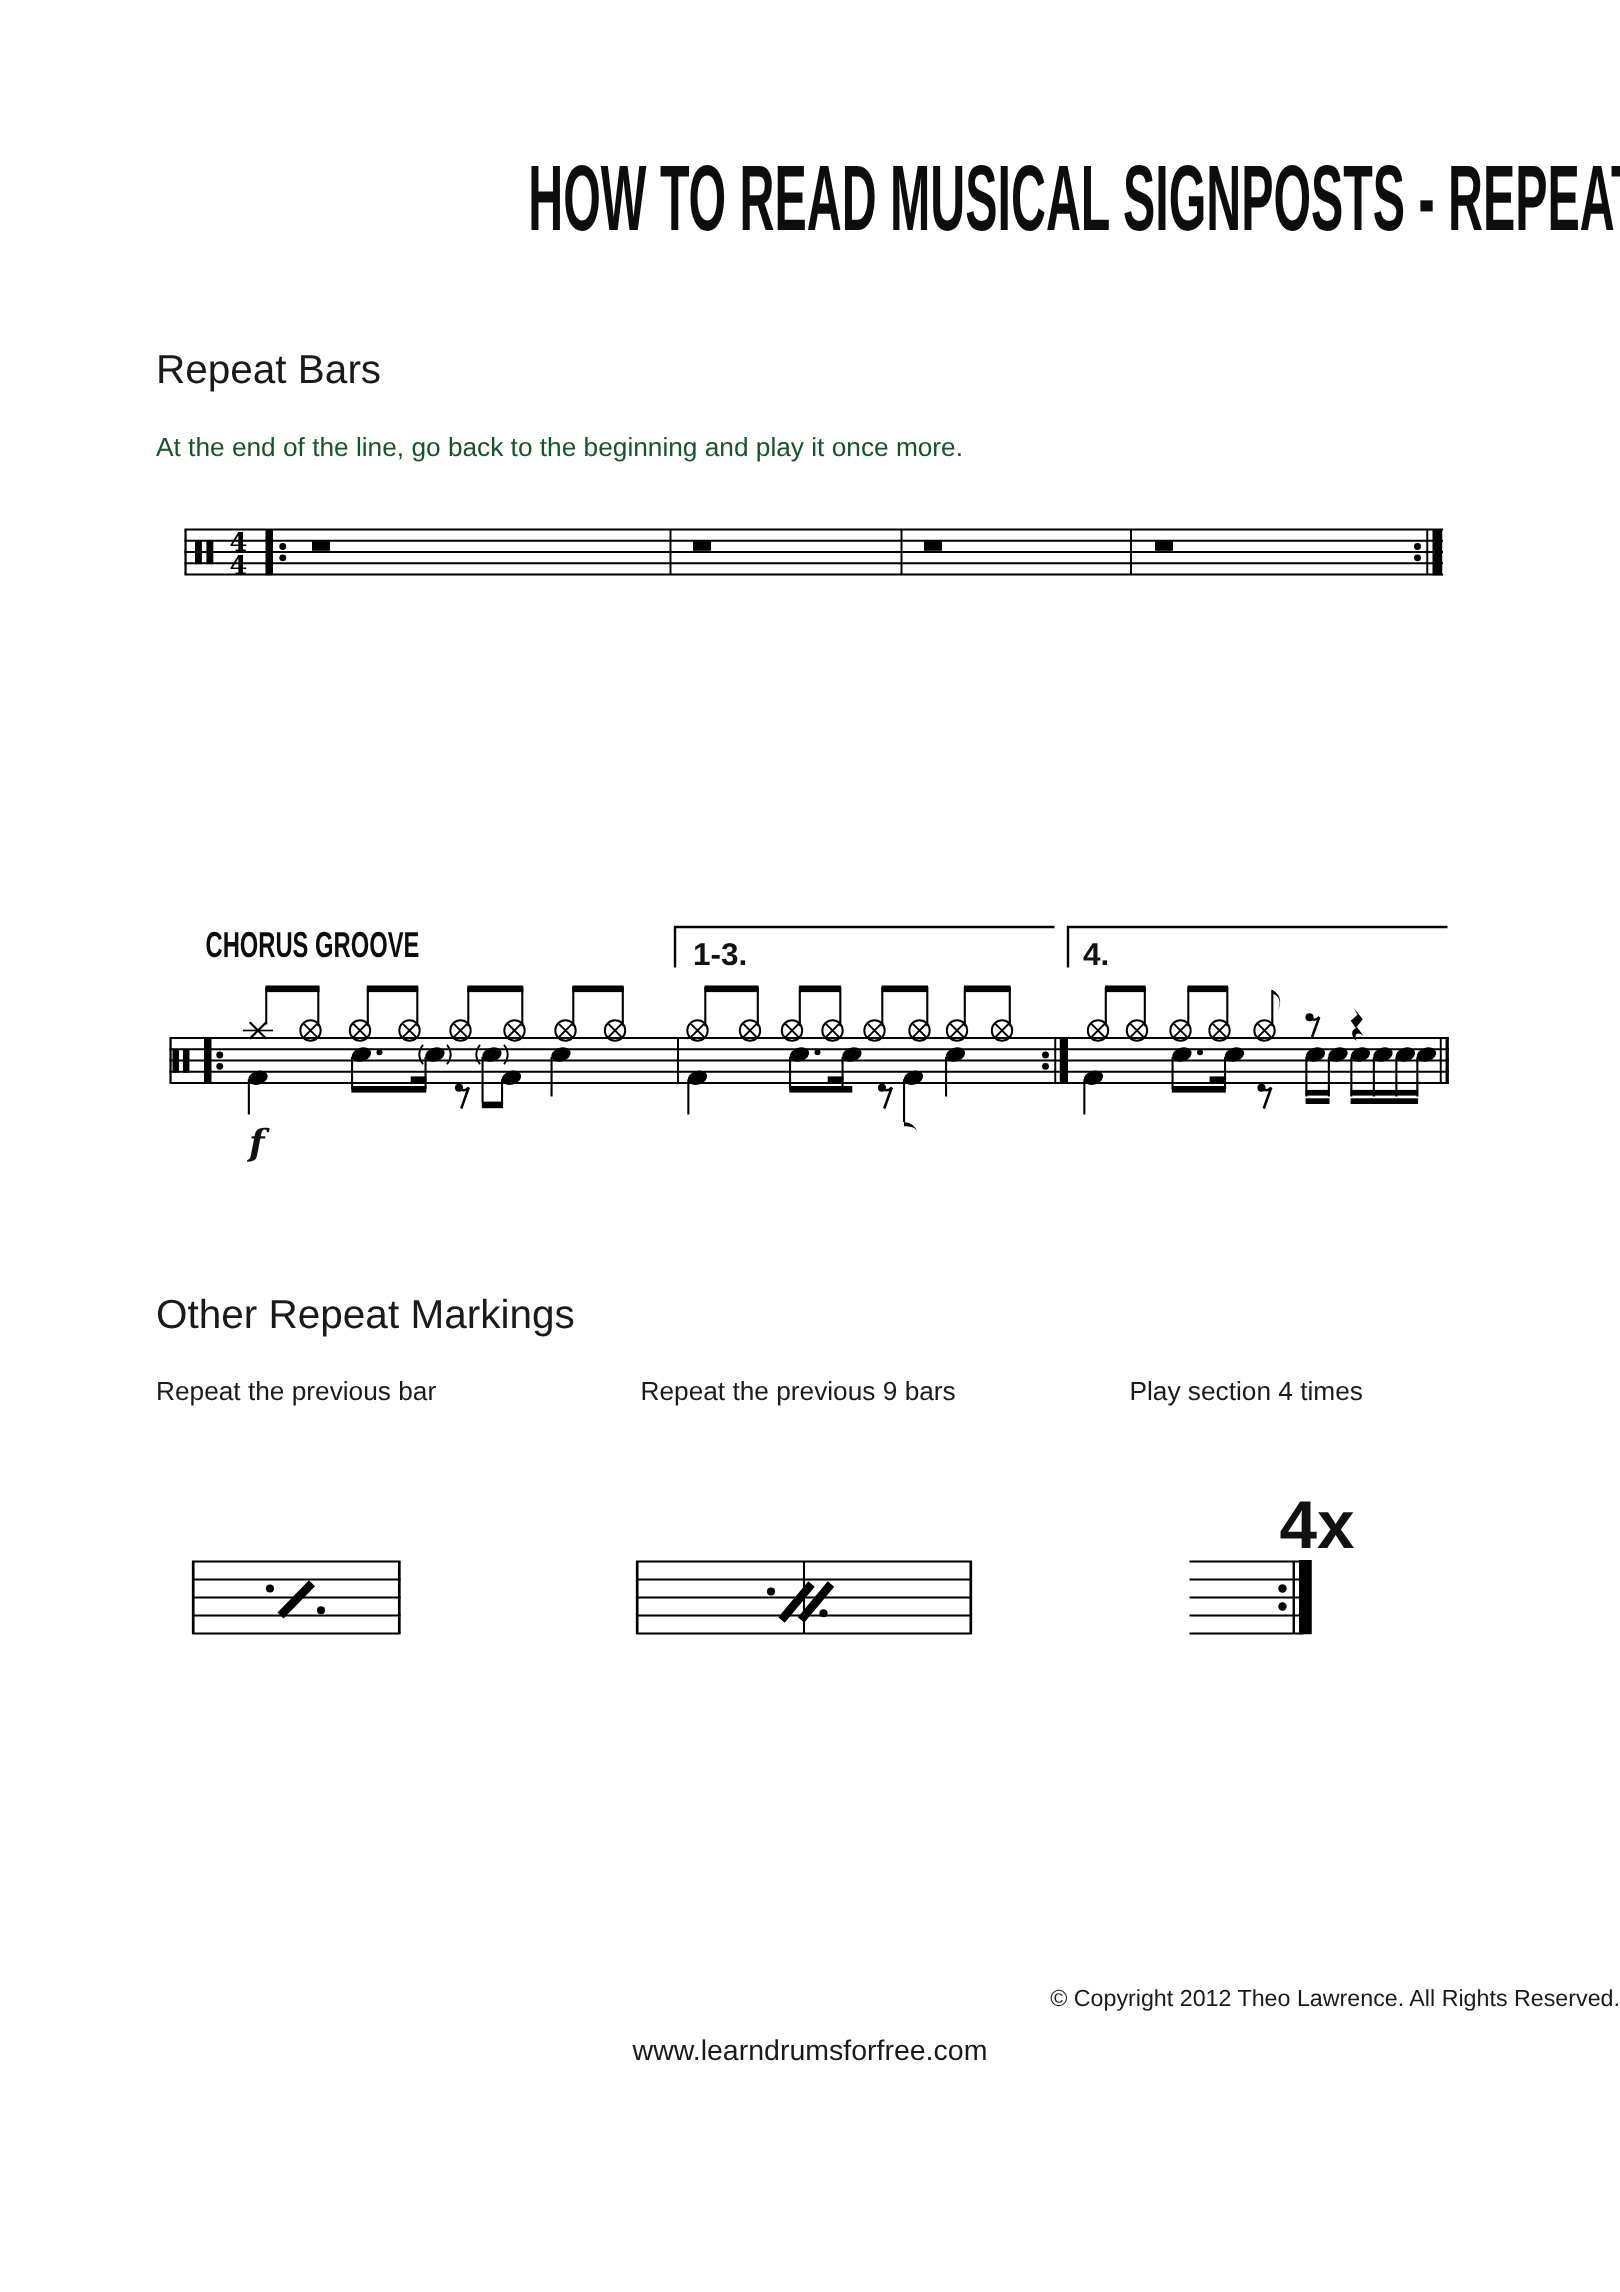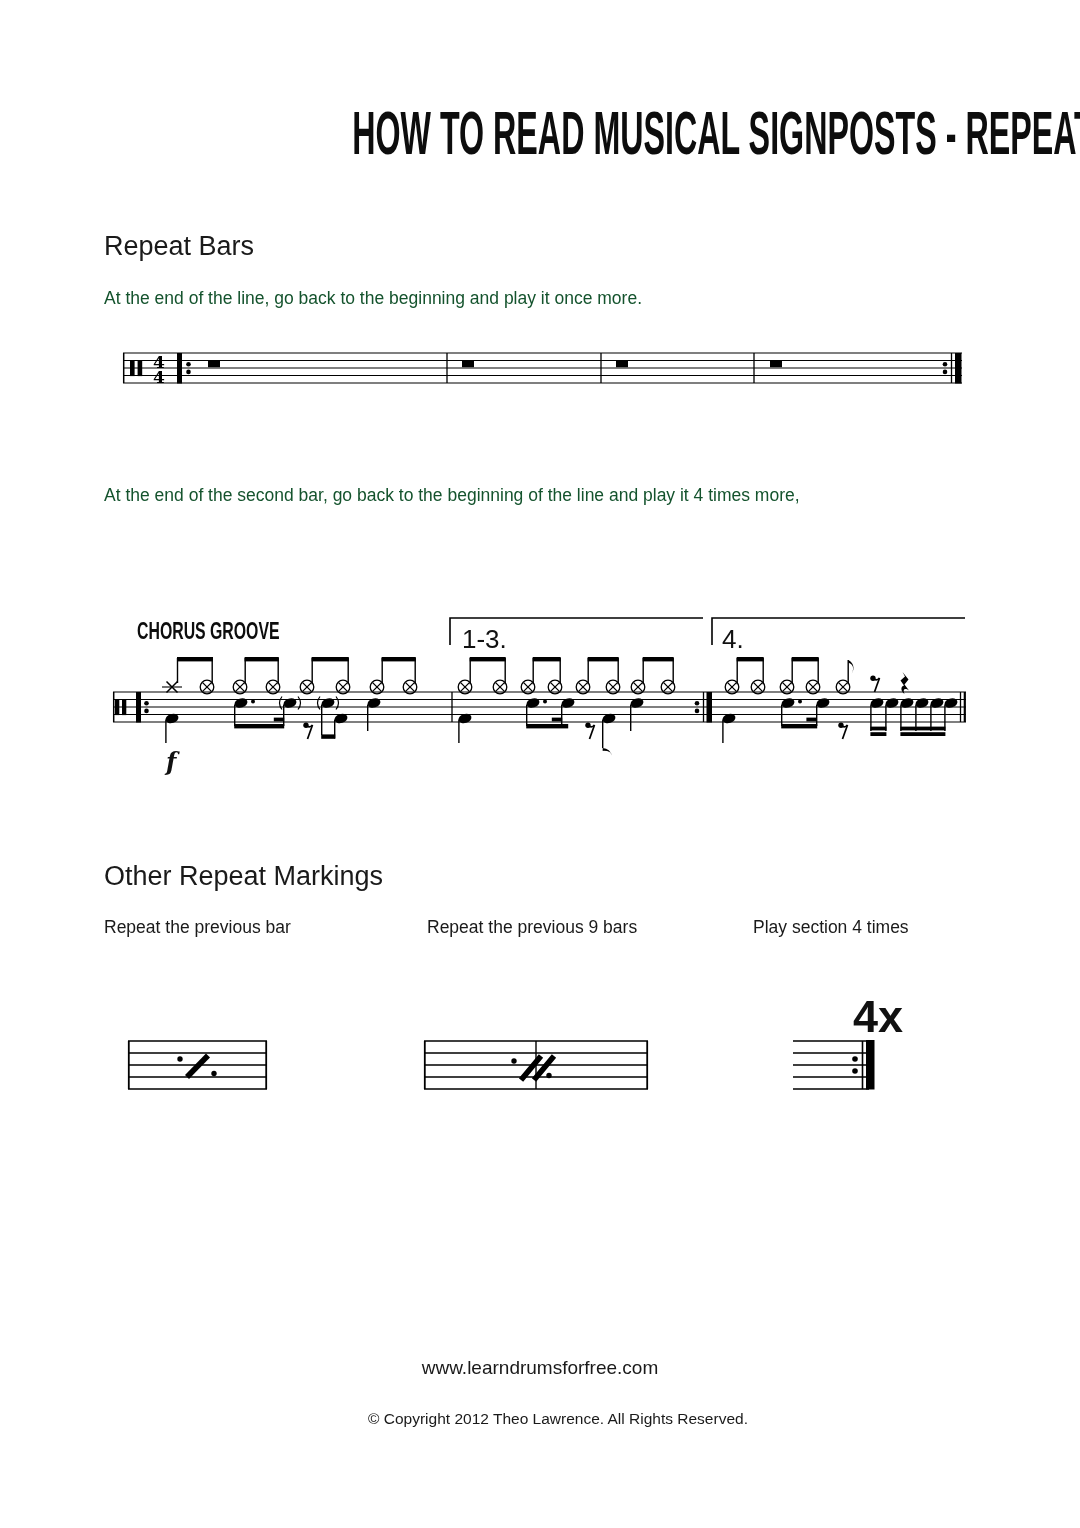--- a/index.html
+++ b/index.html
@@ -8,26 +8,26 @@
   .abs{position:absolute;line-height:1.15;}
   .title-wrap{position:absolute;left:0;right:0;top:102px;text-align:center;}
   .title-inner{display:inline-block;font-weight:bold;font-size:62px;line-height:1;
                transform:scaleX(0.52);transform-origin:center;white-space:nowrap;
                letter-spacing:0px;color:#0d0d0d;}
   .h2{font-size:27px;font-weight:400;color:#1a1a1a;}
   .body-text{font-size:17.5px;color:#14532d;}
   .ex-label{font-size:17.5px;color:#1a1a1a;}
   .groove-label{font-weight:bold;font-size:24px;line-height:1;display:inline-block;
                 transform:scaleX(0.66);transform-origin:left top;white-space:nowrap;color:#0d0d0d;}
-  .volta-label{font-weight:normal;font-size:26px;line-height:1;color:#111;}
+  .volta-label{font-weight:bold;font-size:21px;line-height:1;color:#111;}
   .dynamic-f{font-family:"DejaVu Serif",serif;font-style:italic;font-weight:bold;
              font-size:24px;line-height:1;color:#111;}
   .fourx{font-weight:bold;font-size:45px;line-height:1;color:#111;}
   .footer-site{position:absolute;left:0;right:0;top:1357px;text-align:center;font-size:19px;color:#1a1a1a;}
-  .footer-copy{position:absolute;left:0;right:0;top:1410px;text-align:center;font-size:15.5px;color:#1a1a1a;padding-left:36px;}
+  .footer-copy{position:absolute;left:0;right:0;top:1324px;text-align:right;font-size:15.5px;color:#1a1a1a;padding-left:36px;}
   svg{position:absolute;overflow:visible;}
   svg .ink{stroke:#000;}
   svg text{font-family:"DejaVu Serif",serif;font-weight:bold;}
 </style>
 </head>
 <body>
 
 <div id="page">
 
   <div class="title-wrap">
@@ -67,21 +67,20 @@
     <path class="ink" stroke-width="1.3" fill="none" d="M347,18 V48 M501,18 V48 M654,18 V48"></path>
 
     <g>
       <circle cx="845" cy="29.3" r="2.3" fill="#000"></circle>
       <circle cx="845" cy="36.9" r="2.3" fill="#000"></circle>
       <path class="ink" stroke-width="1.3" fill="none" d="M851.5,18 V48"></path>
       <rect x="855" y="18" width="6.5" height="30.5" fill="#000"></rect>
     </g>
   </svg>
 
-  <div class="abs body-text" style="left:104px;top:485px;">At the end of the second bar, go back to the beginning of the line and play it 4 times more,</div>
 
   <div class="abs" style="left:137px;top:619px;">
     <span class="groove-label">CHORUS GROOVE</span>
   </div>
   <div class="abs volta-label" style="left:462px;top:626px;">1-3.</div>
   <div class="abs volta-label" style="left:722px;top:626px;">4.</div>
   <div class="abs dynamic-f" style="left:166px;top:750px;">f</div>
 
   <svg style="left:100px;top:600px;" width="880" height="180" viewBox="0 0 880 180">
     <defs>

